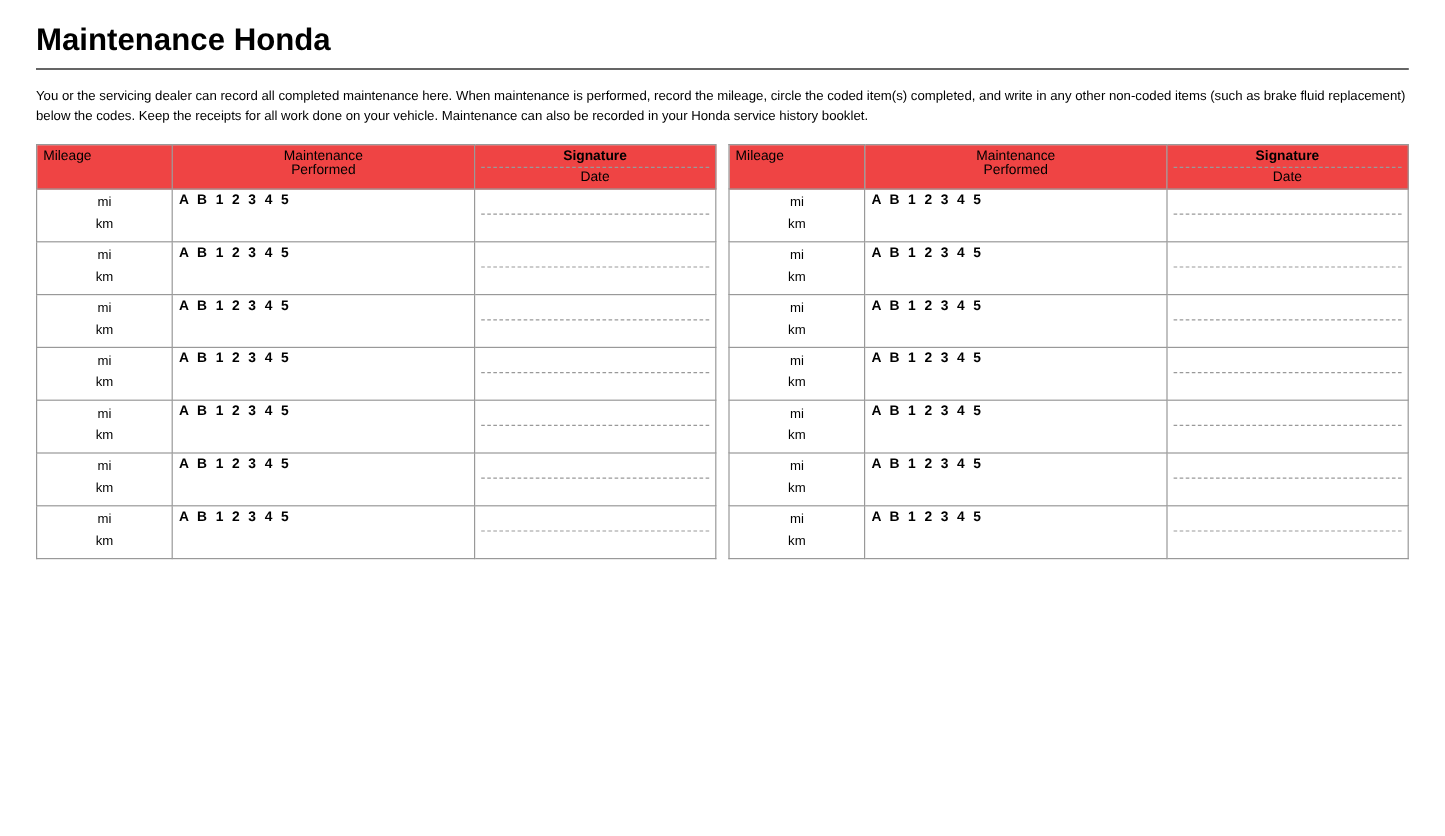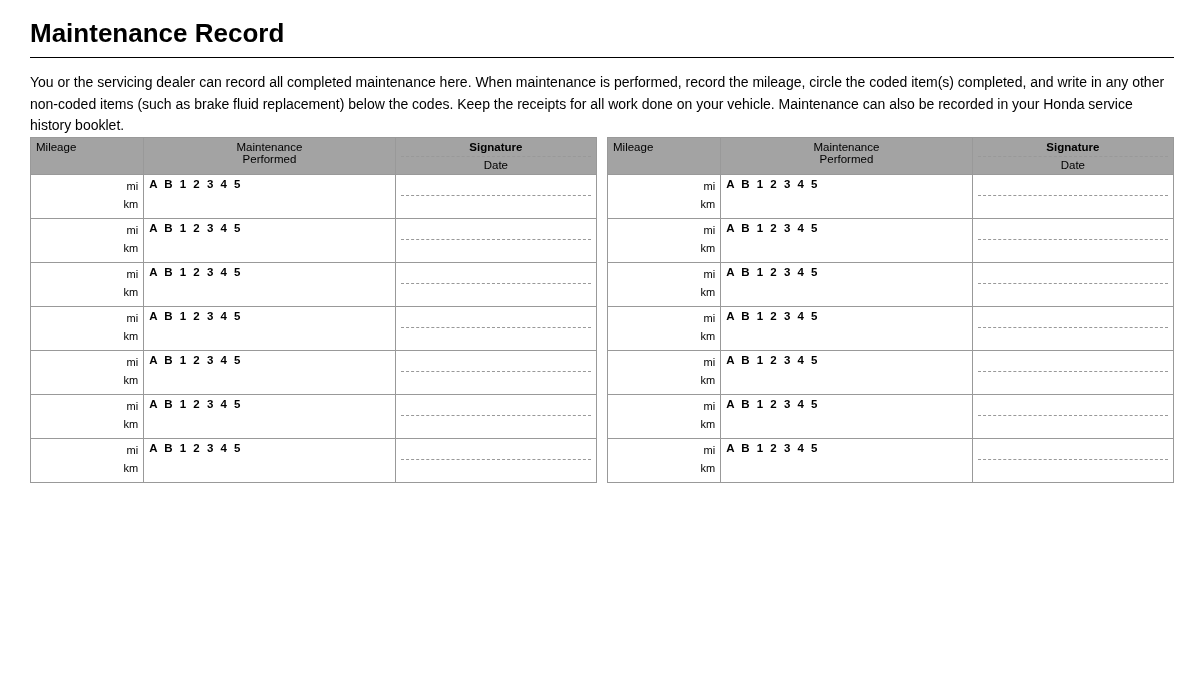--- a/index.html
+++ b/index.html
@@ -16,22 +16,23 @@
       font-size: 26px;
       font-weight: bold;
       margin-bottom: 8px;
     }
     .title-divider {
       border: none;
       border-top: 1.5px solid #000;
       margin-bottom: 14px;
     }
     .intro-text {
-      font-size: 14px;
+      font-size: 11px;
       line-height: 1.55;
+      margin-bottom: 14px;
       max-width: 1150px;
     }
     .tables-wrapper {
       display: flex;
       gap: 0;
       width: 100%;
     }
     .record-table {
       border-collapse: collapse;
       flex: 1;
@@ -39,21 +40,21 @@
     }
     .record-table + .record-table {
       margin-left: 10px;
     }
     .record-table th, .record-table td {
       border: 1px solid #999;
       padding: 3px 5px;
       vertical-align: top;
     }
     .record-table thead th {
-      background: #a3a3a3;
+      background: #ef4444;
       font-weight: normal;
       font-size: 11.5px;
       margin-top: 11px;
     }
     .col-mileage {
       width: 90px;
       text-align: left;
     }
     .col-maintenance {
       width: 200px;
@@ -66,21 +67,21 @@
       border-left: 1px dashed #999 !important;
     }
     .th-signature {
       border-left: 1px dashed #999 !important;
     }
     .maint-codes {
       font-size: 11.5px;
       letter-spacing: 2px;
     }
     .mi-km {
-      text-align: right;
+      text-align: center;
       font-size: 11px;
       line-height: 1.6;
       padding-right: 4px;
     }
     .maint-cell {
       border-left: 1px dashed #999 !important;
       vertical-align: middle;
       padding: 6px 5px;
     }
     .sig-cell {
@@ -107,21 +108,21 @@
     .sig-top {
       border-bottom: 1px dashed #999;
       padding-bottom: 3px;
       margin-bottom: 2px;
       font-weight: bold;
     }
   </style>
 </head>
 <body>
 
-<h1>Maintenance Record</h1>
+<h1>Maintenance Honda</h1>
 <hr class="title-divider">
 <p class="intro-text">You or the servicing dealer can record all completed maintenance here. When maintenance is performed, record the mileage, circle the coded item(s) completed, and write in any other non-coded items (such as brake fluid replacement) below the codes. Keep the receipts for all work done on your vehicle. Maintenance can also be recorded in your Honda service history booklet.</p>
 
 <div class="tables-wrapper">
 
   <table class="record-table">
     <thead>
       <tr>
         <th class="col-mileage th-mileage">Mileage</th>
         <th class="col-maintenance th-maintenance">

